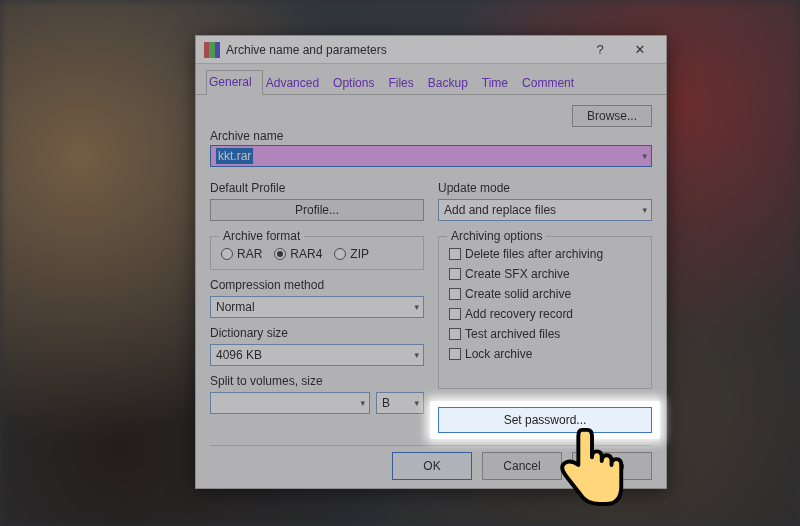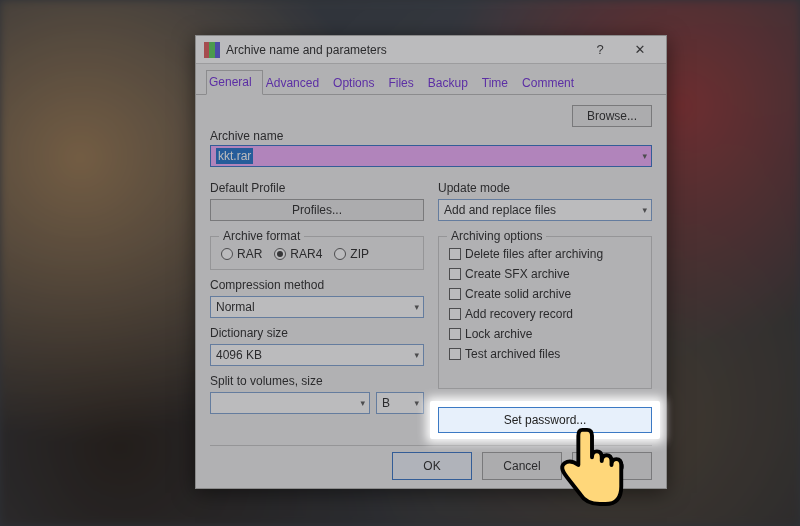--- a/index.html
+++ b/index.html
@@ -224,21 +224,21 @@
       </div>
       <span class="label">Archive name</span>
       <div class="input archive-input">
         <span class="sel">kkt.rar</span>
         <span class="caret">▾</span>
       </div>
     </div>
 
     <div class="stack">
       <span class="label">Default Profile</span>
-      <button class="btn wide">Profiles...</button>
+      <button class="btn wide">Profile...</button>
     </div>
 
     <div class="stack">
       <span class="label">Update mode</span>
       <div class="combo">
         <span>Add and replace files</span>
         <span class="caret">▾</span>
       </div>
     </div>
 
@@ -307,25 +307,25 @@
         <label class="check">
             <span class="cbox"></span>
             <span>Create solid archive</span>
           </label>
         <label class="check">
             <span class="cbox"></span>
             <span>Add recovery record</span>
           </label>
         <label class="check">
             <span class="cbox"></span>
+            <span>Test archived files</span>
+          </label>
+        <label class="check">
+            <span class="cbox"></span>
             <span>Lock archive</span>
-          </label>
-        <label class="check">
-            <span class="cbox"></span>
-            <span>Test archived files</span>
           </label>
       </div>
     </div>
 
     <div class="setpw-wrap" style="align-self:end;">
       <div class="setpw-halo"></div>
       <button class="setpw-btn">Set password...</button>
     </div>
 
     <div class="footer">

